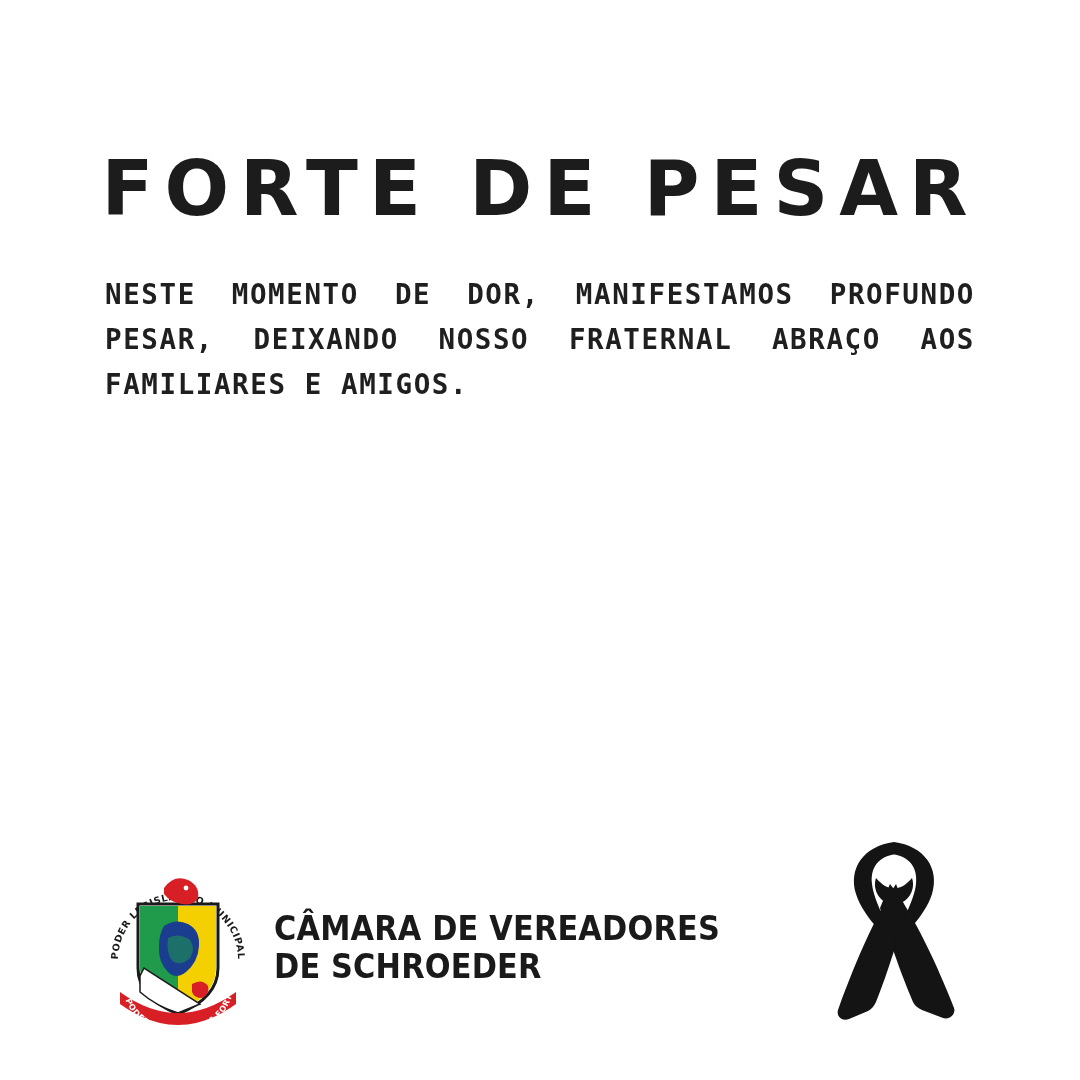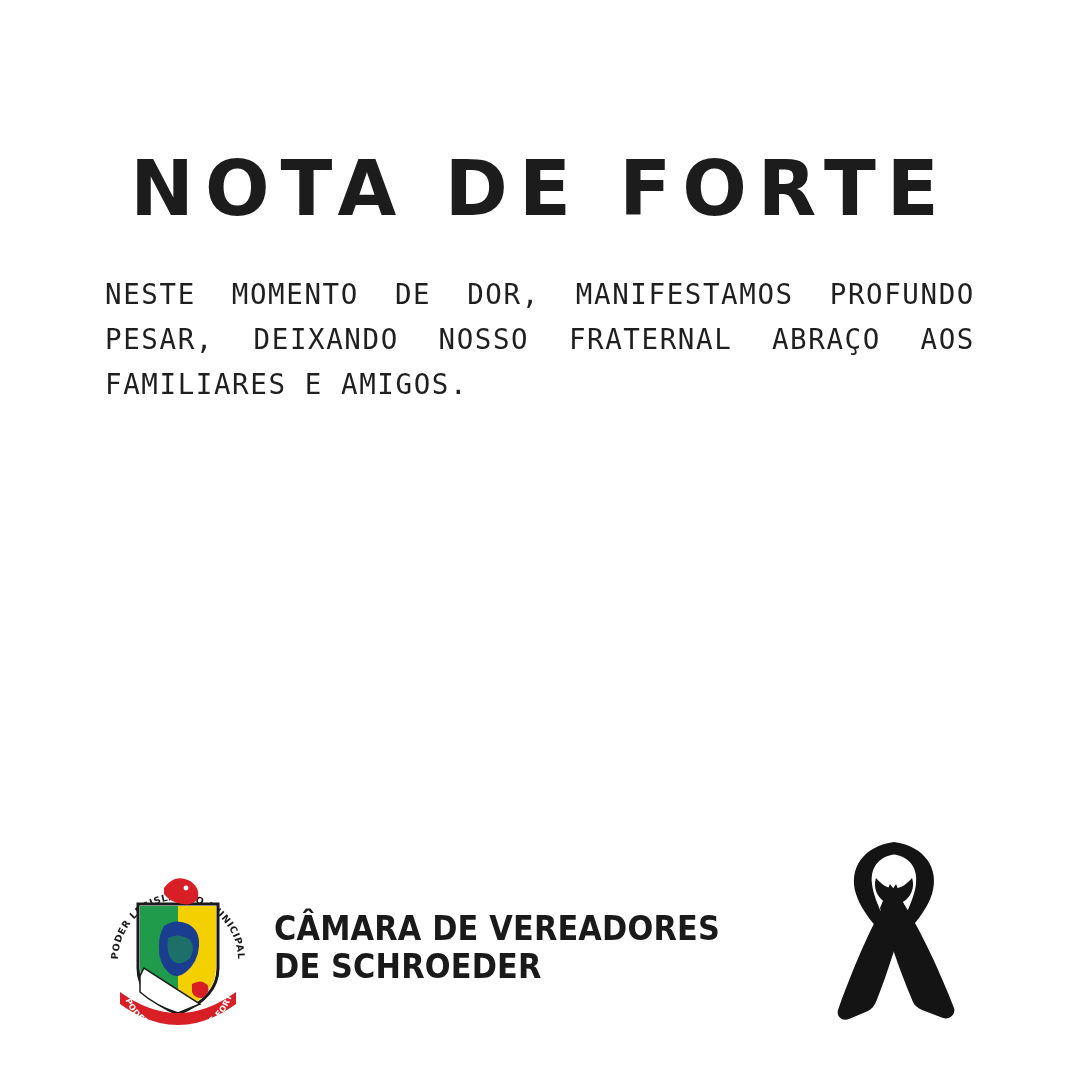--- a/index.html
+++ b/index.html
@@ -49,20 +49,21 @@
     line-height: 45px;
     letter-spacing: 1.6px;
     color: #1f1f1f;
   }
   .para {
     text-align: justify;
     margin: 0 0 45px 0;
   }
   .para:last-child {
     margin-bottom: 0;
+    font-weight: bold;
   }
   .para.last-line-left {
     text-align-last: left;
   }
   .name {
     font-weight: bold;
   }
 
   
   .brand {
@@ -98,21 +99,21 @@
     bottom: 40px;
     width: 180px;
     height: 220px;
   }
 </style>
 </head>
 <body>
 
 <div class="poster">
 
-  <h1 class="title">NOTA DE FORTE</h1>
+  <h1 class="title">FORTE DE PESAR</h1>
 
   <div class="body-text">
 
 
 
     <p class="para last-line-left">NESTE MOMENTO DE DOR, MANIFESTAMOS PROFUNDO PESAR, DEIXANDO NOSSO FRATERNAL ABRAÇO AOS FAMILIARES E AMIGOS.</p>
 
   </div>
 
   <div class="brand">

